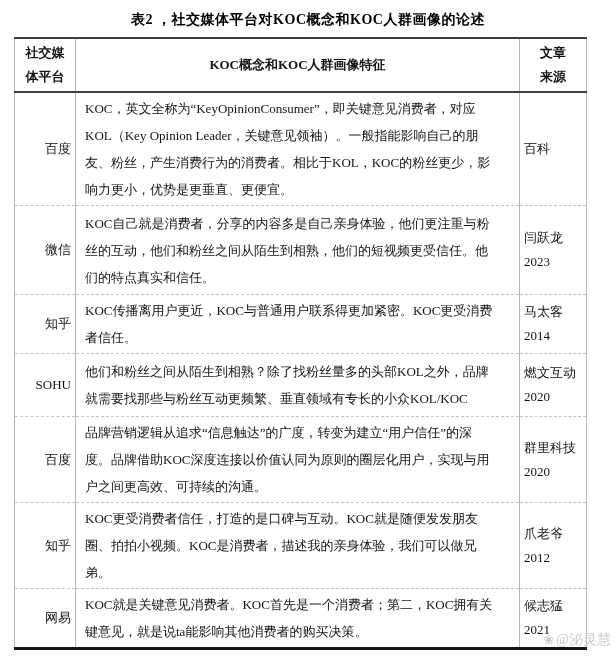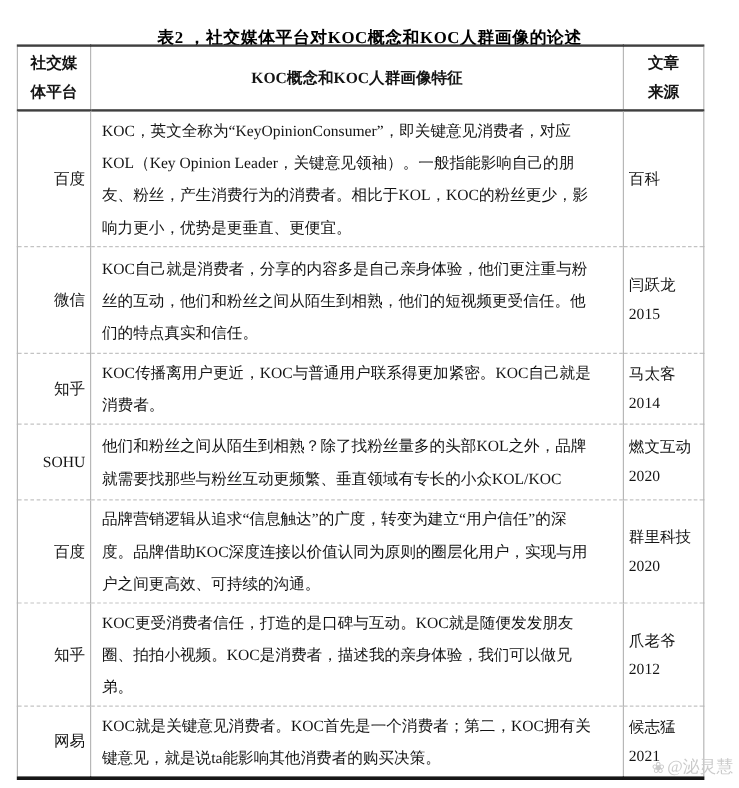--- a/index.html
+++ b/index.html
@@ -11,21 +11,21 @@
   }
   .page {
     position: relative;
     width: 616px;
     height: 657px;
     background: #ffffff;
     overflow: hidden;
   }
   .caption {
     margin: 0;
-    padding-top: 23px;
+    padding-top: 11px;
     height: 26px;
     text-align: center;
     font-size: 14px;
     font-weight: bold;
     color: #000000;
     letter-spacing: 0.5px;
   }
   table.koc {
     position: absolute;
     left: 14px;
@@ -128,25 +128,25 @@
     <tbody>
       <tr class="r0">
         <td class="platform">百度</td>
         <td class="content">KOC，英文全称为“KeyOpinionConsumer”，即关键意见消费者，对应KOL（Key Opinion Leader，关键意见领袖）。一般指能影响自己的朋友、粉丝，产生消费行为的消费者。相比于KOL，KOC的粉丝更少，影响力更小，优势是更垂直、更便宜。</td>
         <td class="source">百科</td>
       </tr>
       <tr class="r1">
         <td class="platform">微信</td>
         <td class="content">KOC自己就是消费者，分享的内容多是自己亲身体验，他们更注重与粉丝的互动，他们和粉丝之间从陌生到相熟，他们的短视频更受信任。他们的特点真实和信任。</td>
         <td class="source">闫跃龙
-2015</td>
+2023</td>
       </tr>
       <tr class="r2">
         <td class="platform">知乎</td>
-        <td class="content">KOC传播离用户更近，KOC与普通用户联系得更加紧密。KOC自己就是消费者。</td>
+        <td class="content">KOC传播离用户更近，KOC与普通用户联系得更加紧密。KOC更受消费者信任。</td>
         <td class="source">马太客
 2014</td>
       </tr>
       <tr class="r3">
         <td class="platform">SOHU</td>
         <td class="content">他们和粉丝之间从陌生到相熟？除了找粉丝量多的头部KOL之外，品牌就需要找那些与粉丝互动更频繁、垂直领域有专长的小众KOL/KOC</td>
         <td class="source">燃文互动
 2020</td>
       </tr>
       <tr class="r4">

